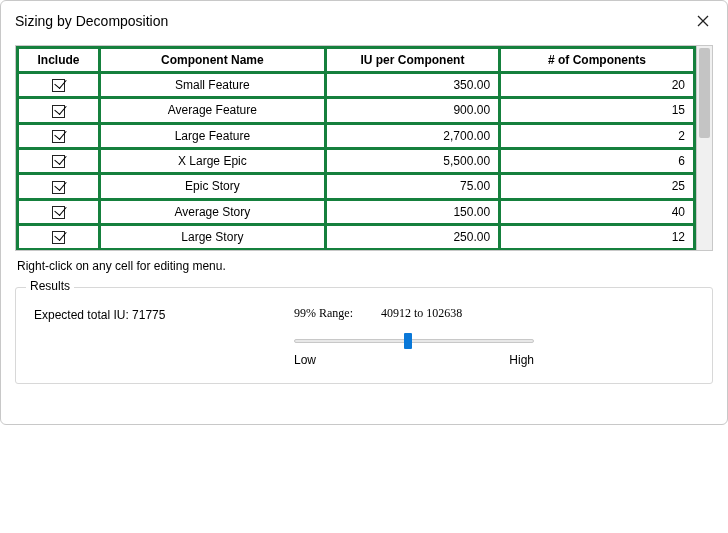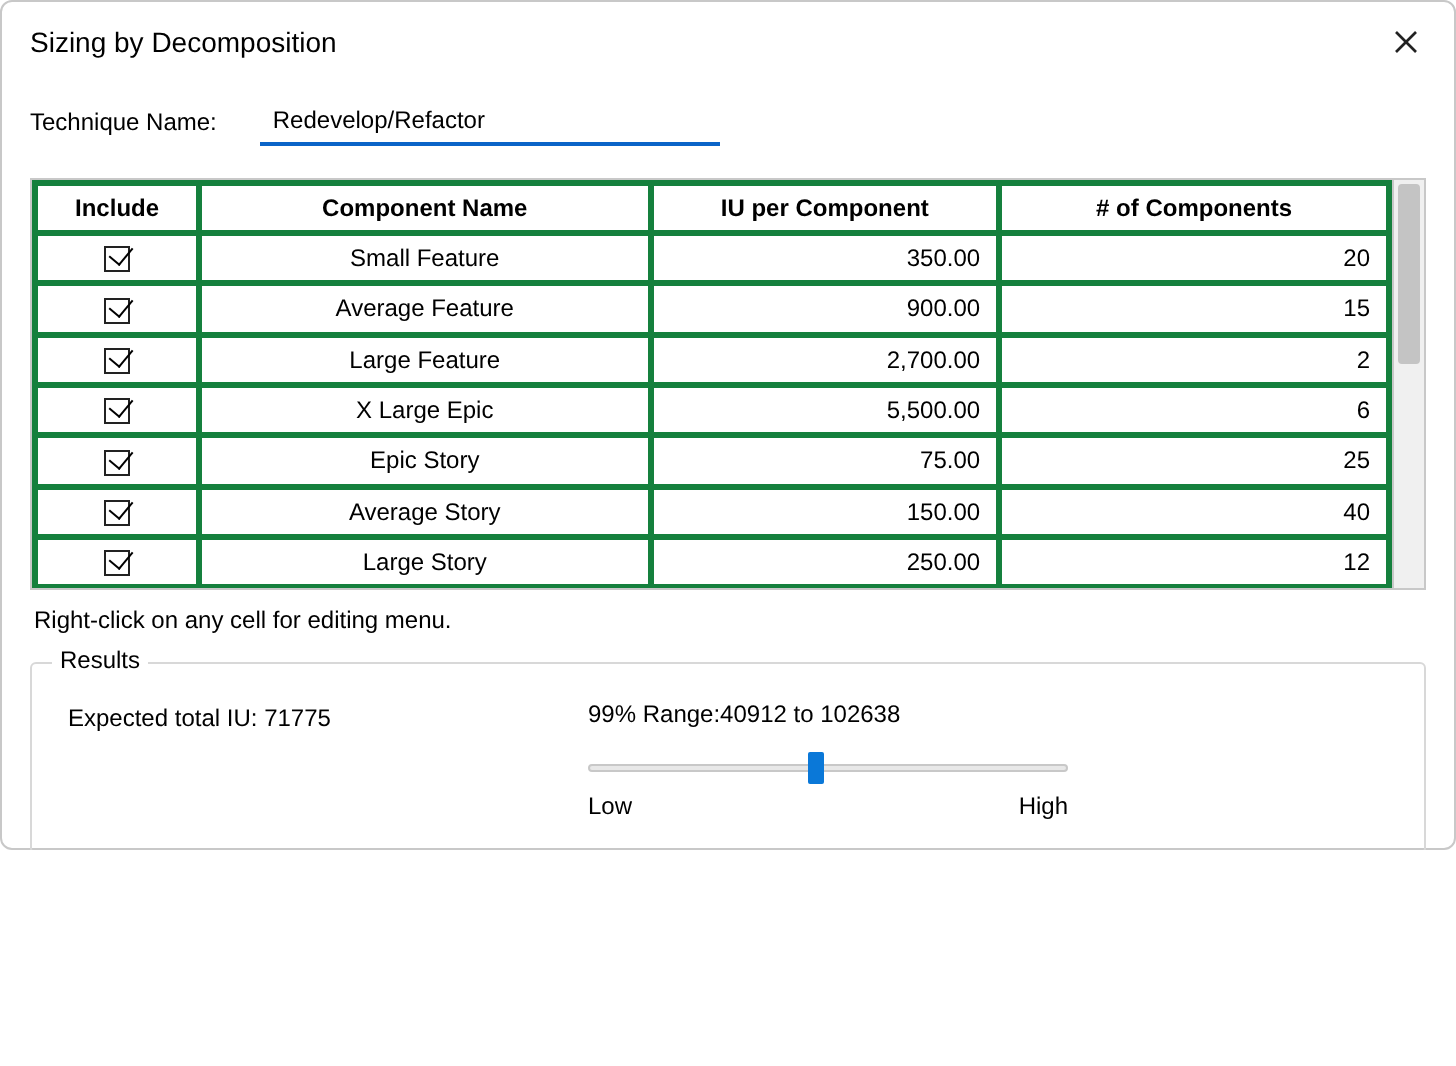--- a/index.html
+++ b/index.html
@@ -157,21 +157,23 @@
   }
   .expected {
     width: 260px;
     padding-top:2px;
   }
   .range-area {
     flex:1;
   }
   .range-line {
     display:flex;
+    gap: 28px;
     margin-bottom: 14px;
+    font-family: Liberation Serif, serif;
   }
   .slider {
     width: 240px;
     height: 12px;
     position:relative;
     margin-bottom:6px;
   }
   .slider-track {
     position:absolute;
     left:0; right:0; top:4px;
@@ -225,24 +227,20 @@
     <div class="close-btn">
       <svg width="12" height="12" viewBox="0 0 12 12">
         <line x1="1" y1="1" x2="11" y2="11"></line>
           <line x1="11" y1="1" x2="1" y2="11"></line>
       </svg>
     </div>
   </div>
 
   <div class="body">
 
-    <div class="field-row">
-      <span>Technique Name:</span>
-      <input class="tech-input" type="text" value="Redevelop/Refactor" style="">
-    </div>
 
     <div class="table-wrap">
       <div class="table-scroll">
         <table>
           <colgroup>
             <col class="col-include">
               <col class="col-name">
               <col class="col-iu">
               <col class="col-count">
           </colgroup>

